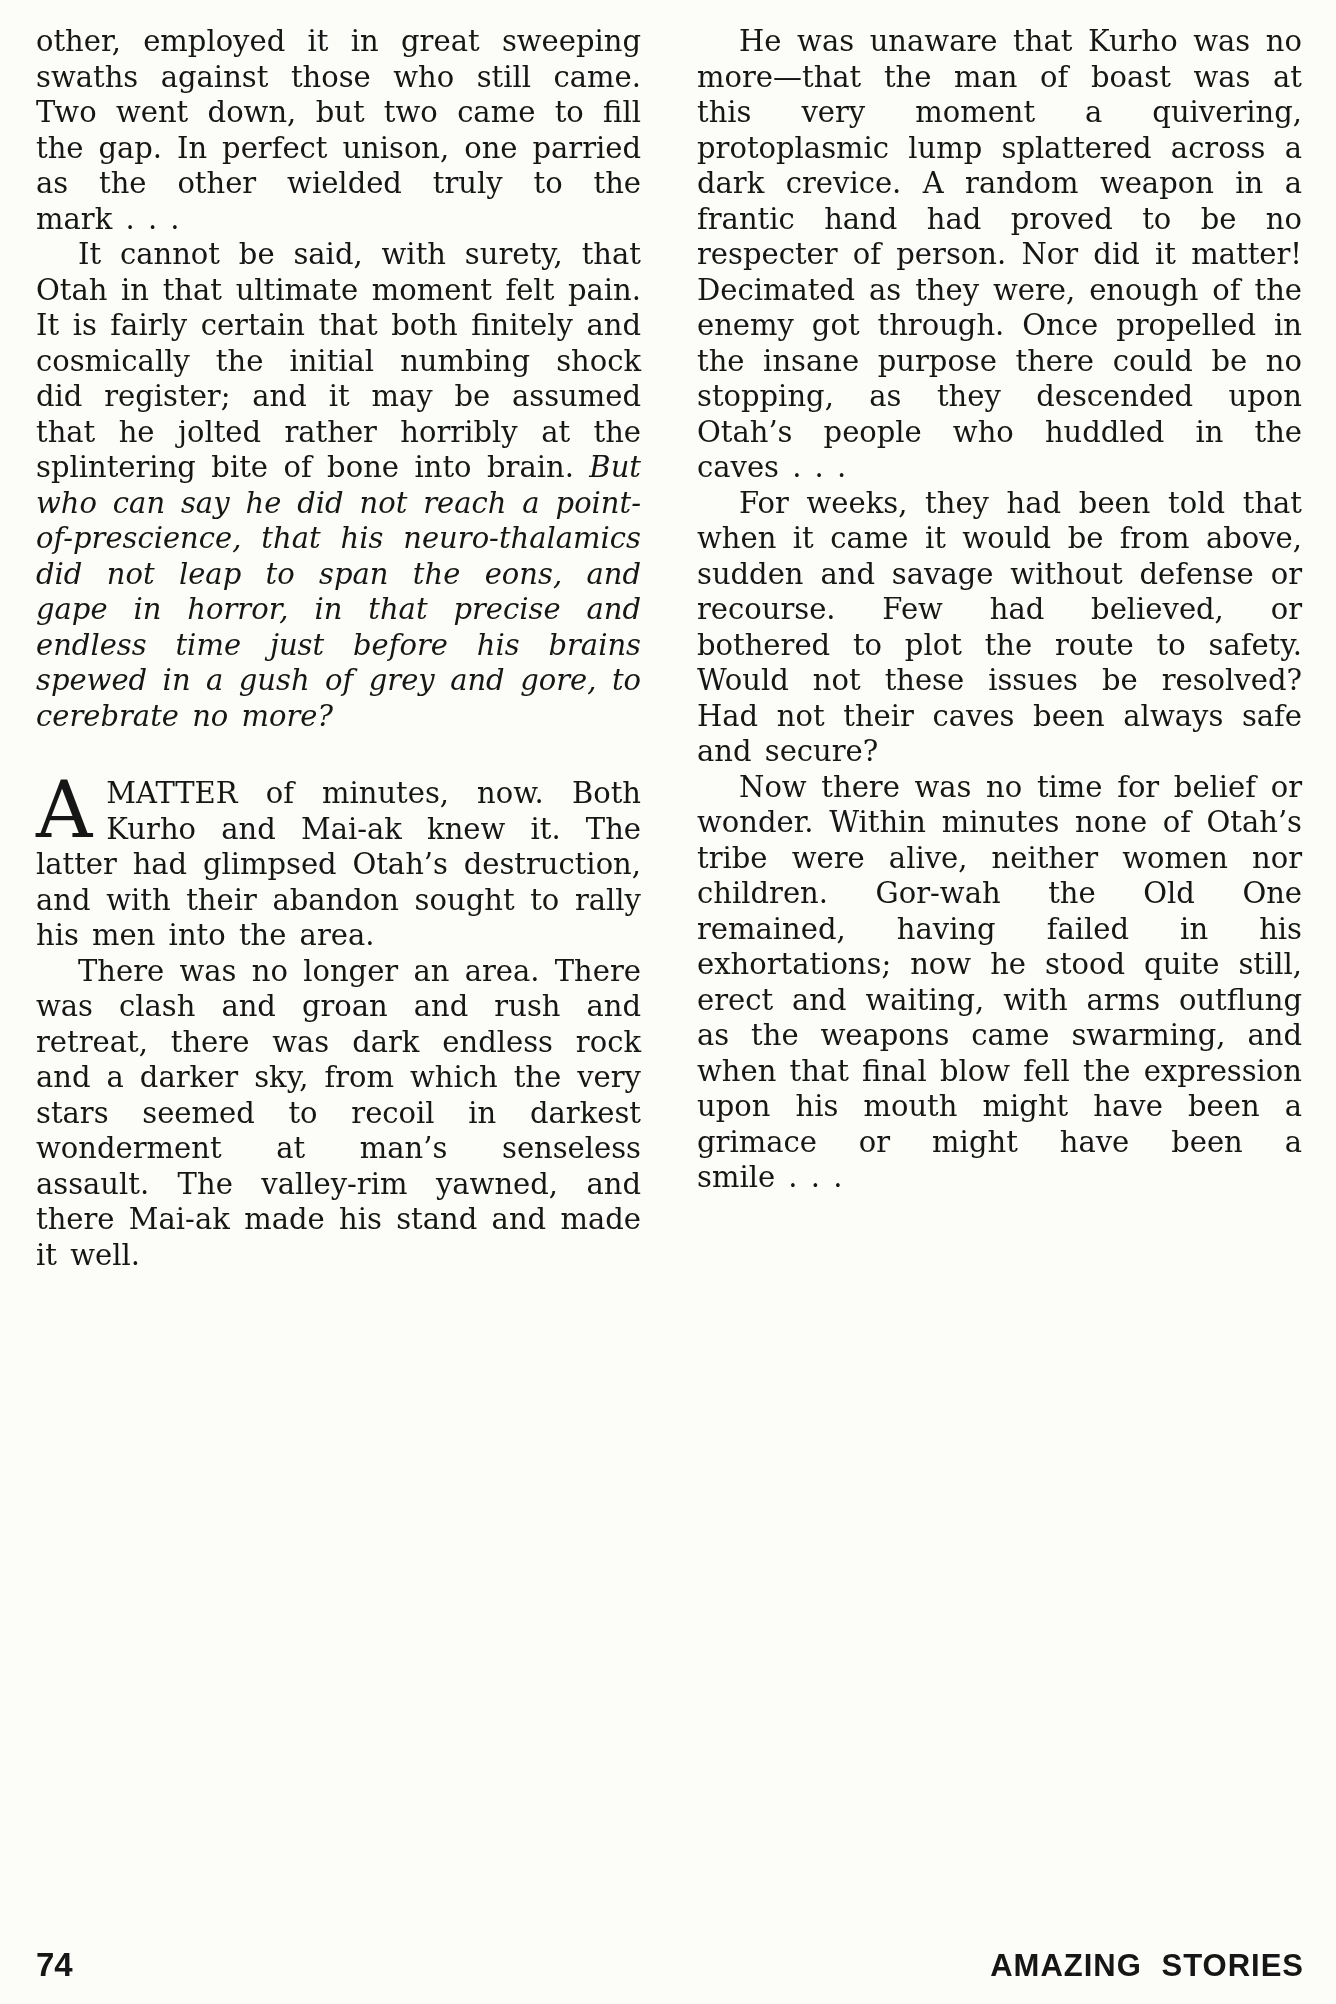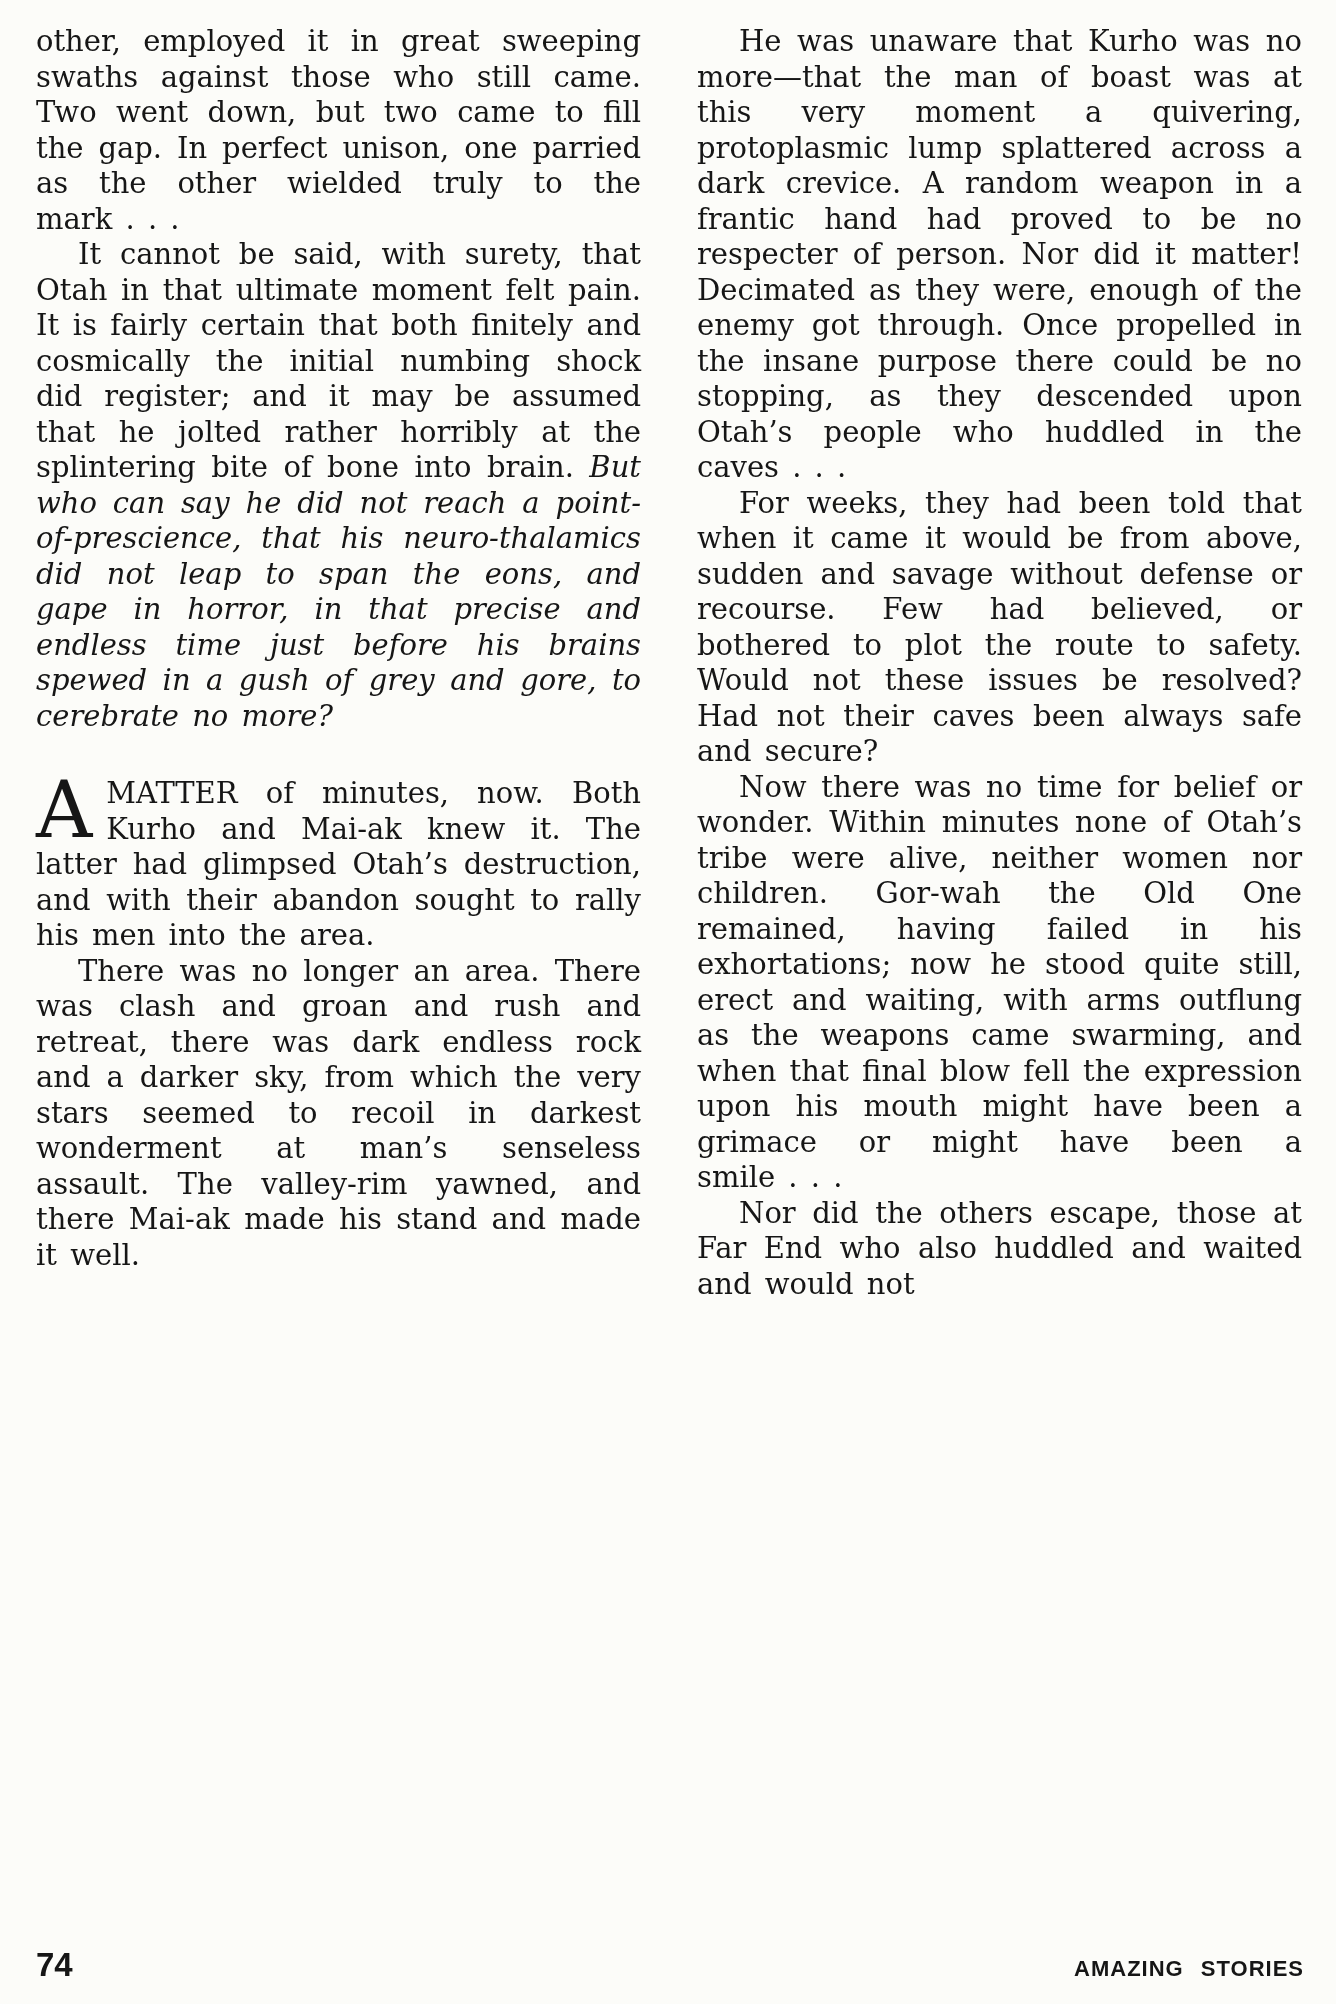--- a/index.html
+++ b/index.html
@@ -62,40 +62,39 @@
     display: flex;
     justify-content: space-between;
     align-items: baseline;
     font-family: "Liberation Sans", sans-serif;
     font-weight: 700;
   }
   .page-num {
     font-size: 33px;
   }
   .mag-title {
-    font-size: 22px;
+    font-size: 31px;
     letter-spacing: 1px;
     word-spacing: 10px;
   }
 </style>
 </head>
 <body>
 
 <div class="page">
   <div class="columns">
     <div class="column">
         <p class="para continuation"><span>other, employed it in great sweeping swaths against those who still came. Two went down, but two came to fill the gap. In perfect unison, one parried as the other wielded truly to the mark&nbsp;.&nbsp;.&nbsp;.</span></p>
         <p class="para indent"><span>It cannot be said, with surety, that Otah in that ultimate moment felt pain. It is fairly certain that both finitely and cosmically the initial numbing shock did register; and it may be assumed that he jolted rather horribly at the splintering bite of bone into brain. </span><span class="italic">But who can say he did not reach a point-of-prescience, that his neuro-thalamics did not leap to span the eons, and gape in horror, in that precise and endless time just before his brains spewed in a gush of grey and gore, to cerebrate no more?</span></p>
         <p class="para dropcap"><span class="dropcap-letter">A</span><span>MATTER of minutes, now. Both Kurho and Mai-ak knew it. The latter had glimpsed Otah’s destruction, and with their abandon sought to rally his men into the area.</span></p>
         <p class="para indent"><span>There was no longer an area. There was clash and groan and rush and retreat, there was dark endless rock and a darker sky, from which the very stars seemed to recoil in darkest wonderment at man’s senseless assault. The valley-rim yawned, and there Mai-ak made his stand and made it well.</span></p>
       </div>
     <div class="column">
         <p class="para indent"><span>He was unaware that Kurho was no more—that the man of boast was at this very moment a quivering, protoplasmic lump splattered across a dark crevice. A random weapon in a frantic hand had proved to be no respecter of person. Nor did it matter! Decimated as they were, enough of the enemy got through. Once propelled in the insane purpose there could be no stopping, as they descended upon Otah’s people who huddled in the caves&nbsp;.&nbsp;.&nbsp;.</span></p>
         <p class="para indent"><span>For weeks, they had been told that when it came it would be from above, sudden and savage without defense or recourse. Few had believed, or bothered to plot the route to safety. Would not these issues be resolved? Had not their caves been always safe and secure?</span></p>
         <p class="para indent"><span>Now there was no time for belief or wonder. Within minutes none of Otah’s tribe were alive, neither women nor children. Gor-wah the Old One remained, having failed in his exhortations; now he stood quite still, erect and waiting, with arms outflung as the weapons came swarming, and when that final blow fell the expression upon his mouth might have been a grimace or might have been a smile&nbsp;.&nbsp;.&nbsp;.</span></p>
-        <p class="para indent"><span>Nor did the others escape, those at Far End who also huddled and waited and would not</span></p>
       </div>
   </div>
   <div class="footer">
     <span class="page-num">74</span>
     <span class="mag-title">AMAZING STORIES</span>
   </div>
 </div>
 
 </body></html>

